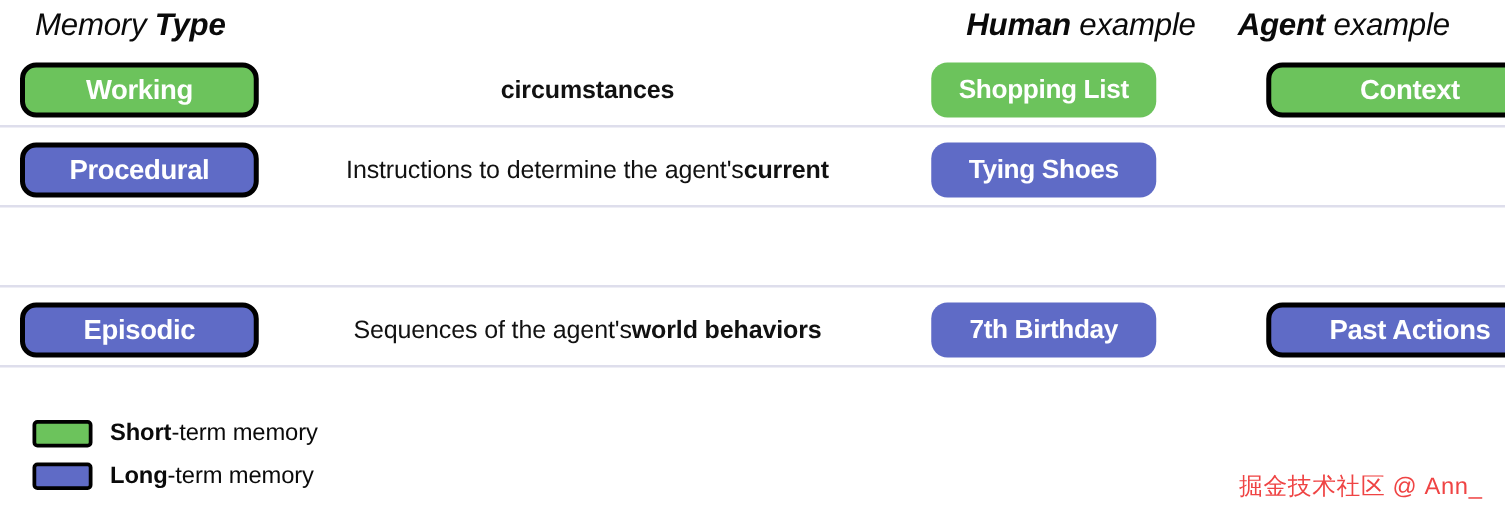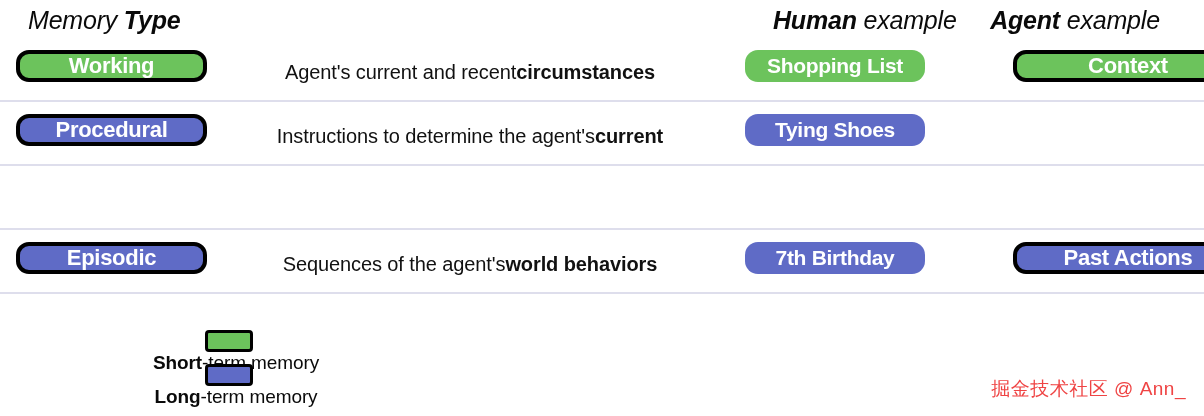--- a/index.html
+++ b/index.html
@@ -66,21 +66,21 @@
   }
   .div-0 { top: 100px; }
   .div-1 { top: 164px; }
   .div-2 { top: 228px; }
   .div-3 { top: 292px; }
 
   
   .pill {
     position: absolute;
     top: 10px;
-    height: 32px;
+    height: 44px;
     box-sizing: border-box;
     border-radius: 13px;
     display: flex;
     align-items: center;
     justify-content: center;
     color: #ffffff;
     font-weight: bold;
     font-size: 22px;
     letter-spacing: -0.3px;
     white-space: nowrap;
@@ -116,21 +116,20 @@
     position: absolute;
     left: 26px;
     top: 330px;
     width: 420px;
   }
   .legend-item {
     position: relative;
     height: 34px;
     display: flex;
     align-items: center;
-    flex-direction: column;
   }
   .swatch {
     width: 48px;
     height: 22px;
     box-sizing: border-box;
     border: 3px solid #000000;
     border-radius: 4px;
     margin-right: 14px;
     flex: 0 0 auto;
   }
@@ -162,21 +161,20 @@
 
   <div class="header-row">
     <div class="hdr hdr-type"><span class="n">Memory</span> <span class="b">Type</span></div>
     <div class="hdr hdr-human"><span class="b">Human</span> <span class="n">example</span></div>
     <div class="hdr hdr-agent"><span class="b">Agent</span> <span class="n">example</span></div>
   </div>
 
   <div class="row row-0">
     <div class="pill green bordered cell-type">Working</div>
     <div class="desc">
-        <span>Agent's current and recent </span>
         <span class="b">circumstances</span>
       </div>
     <div class="pill green cell-human">Shopping List</div>
     <div class="pill green bordered cell-agent">Context</div>
   </div>
   <div class="divider div-0"></div>
 
   <div class="row row-1">
     <div class="pill purple bordered cell-type">Procedural</div>
     <div class="desc">

